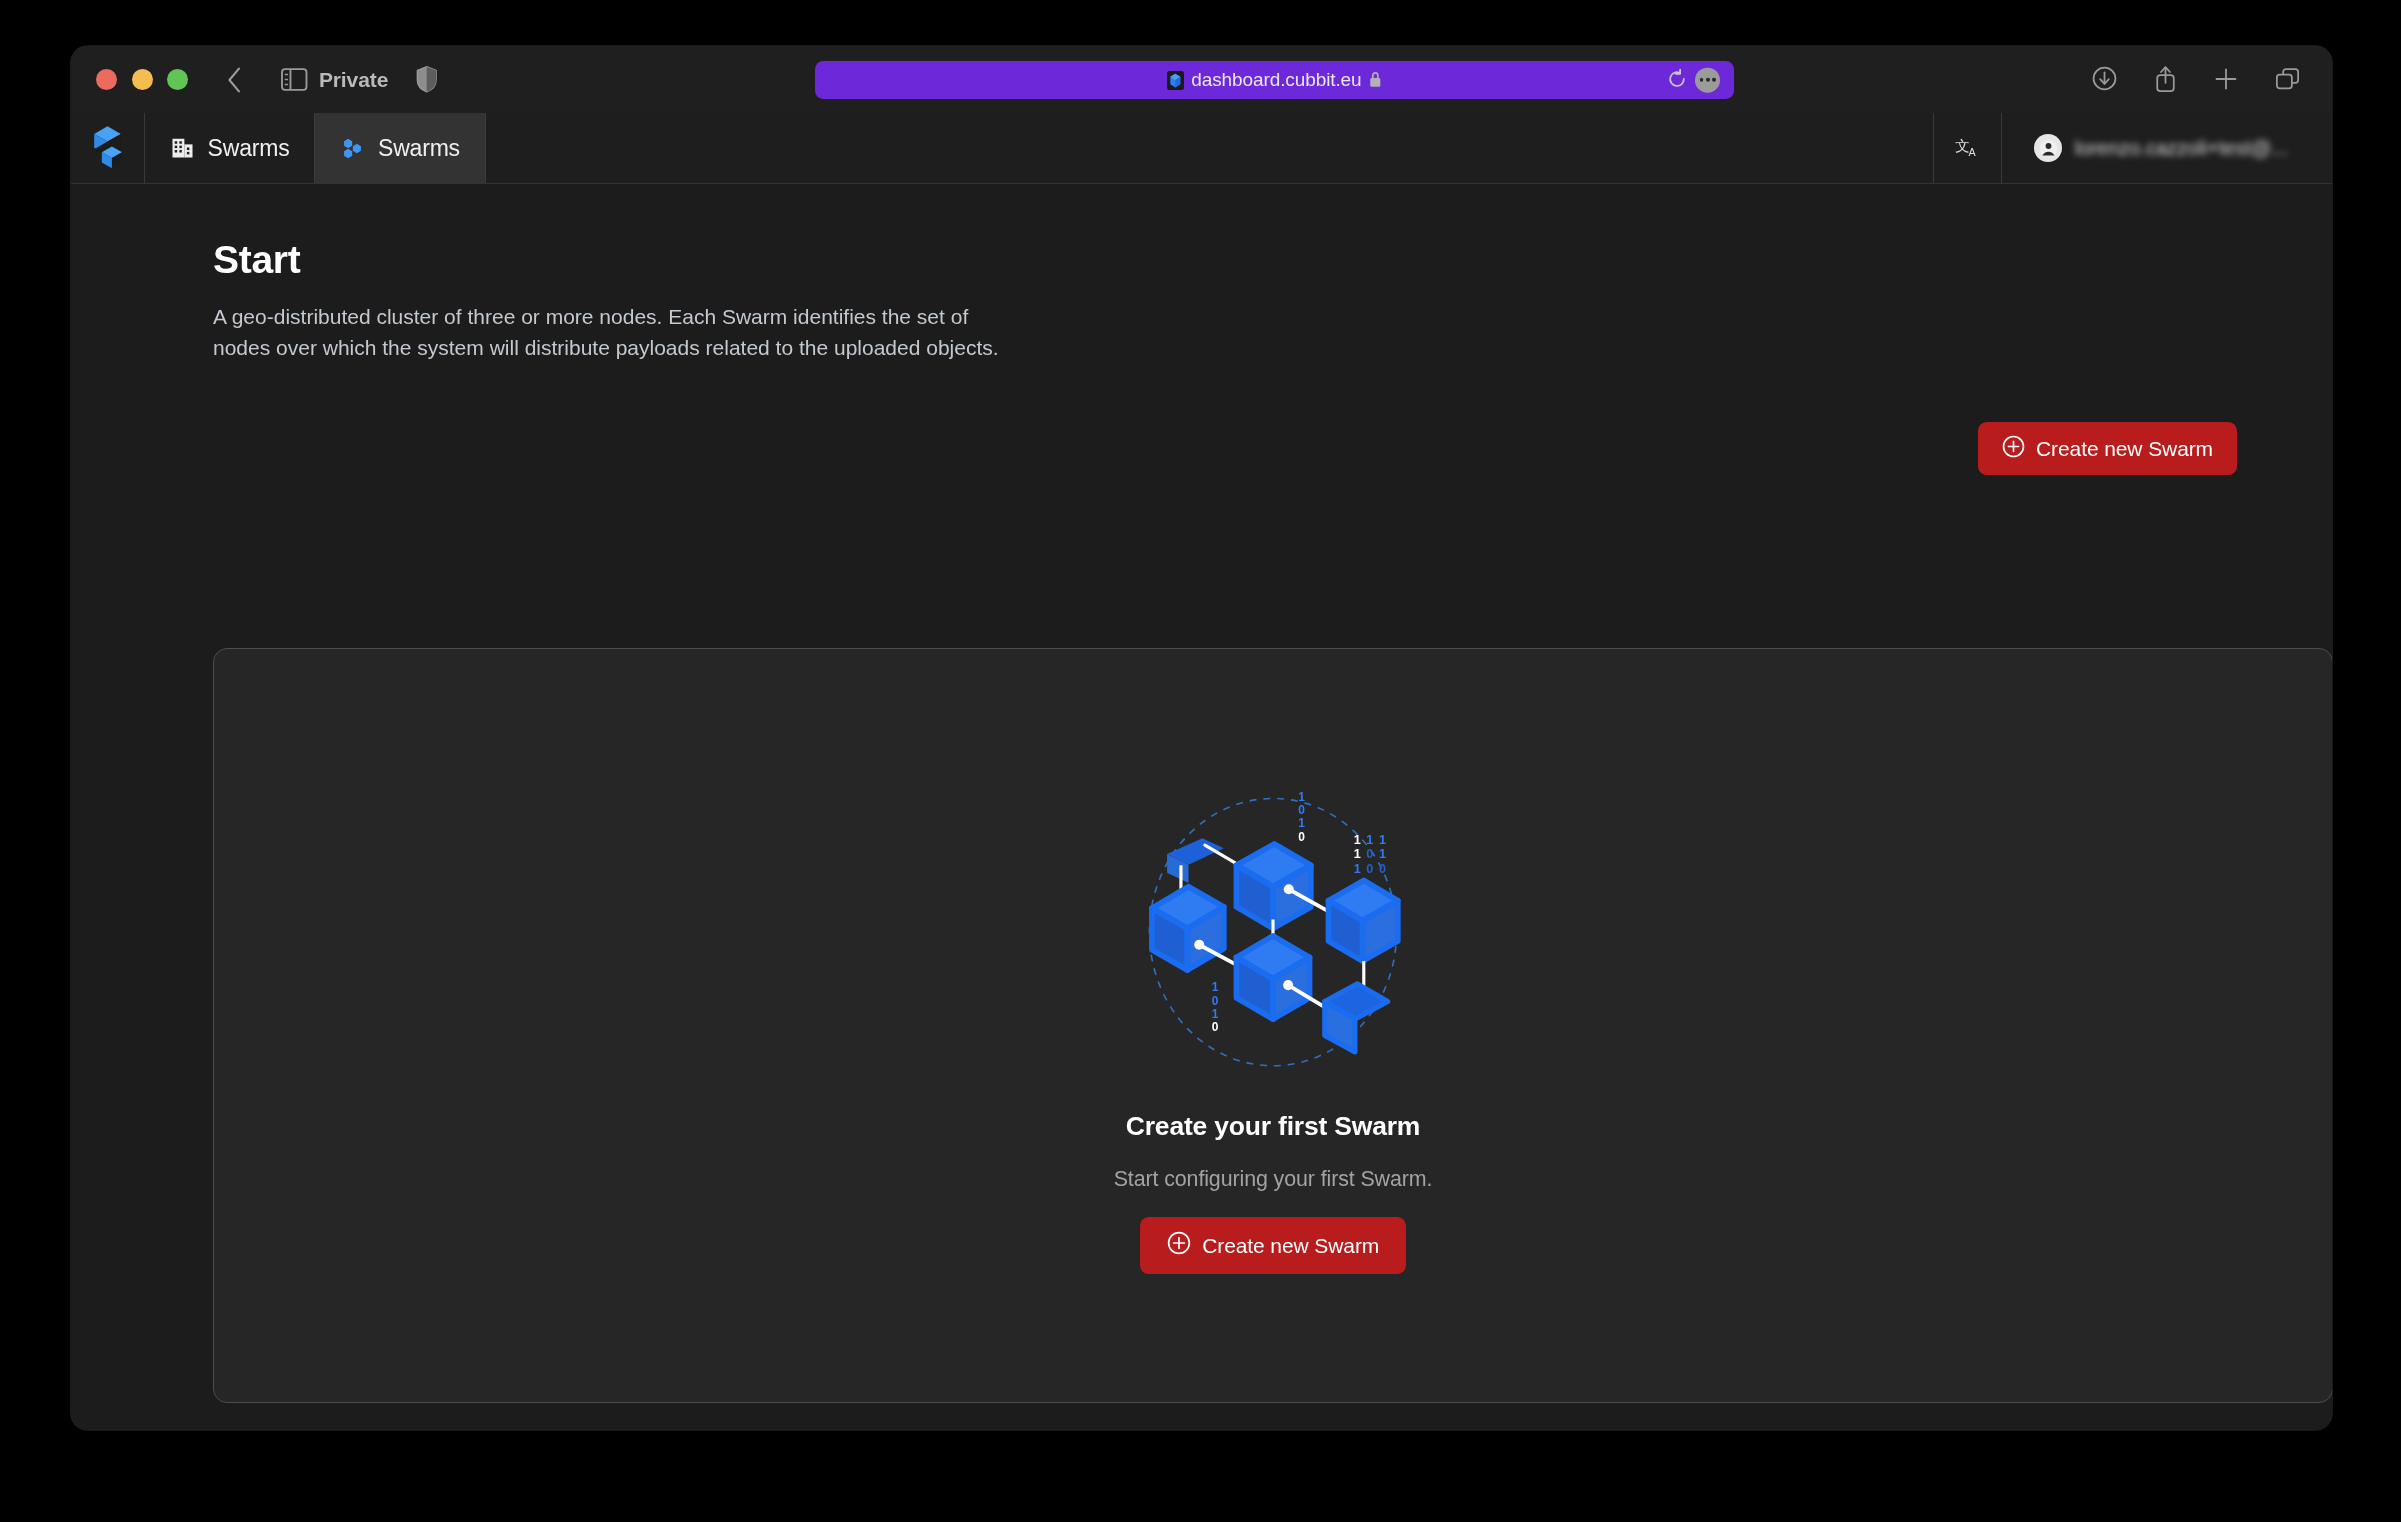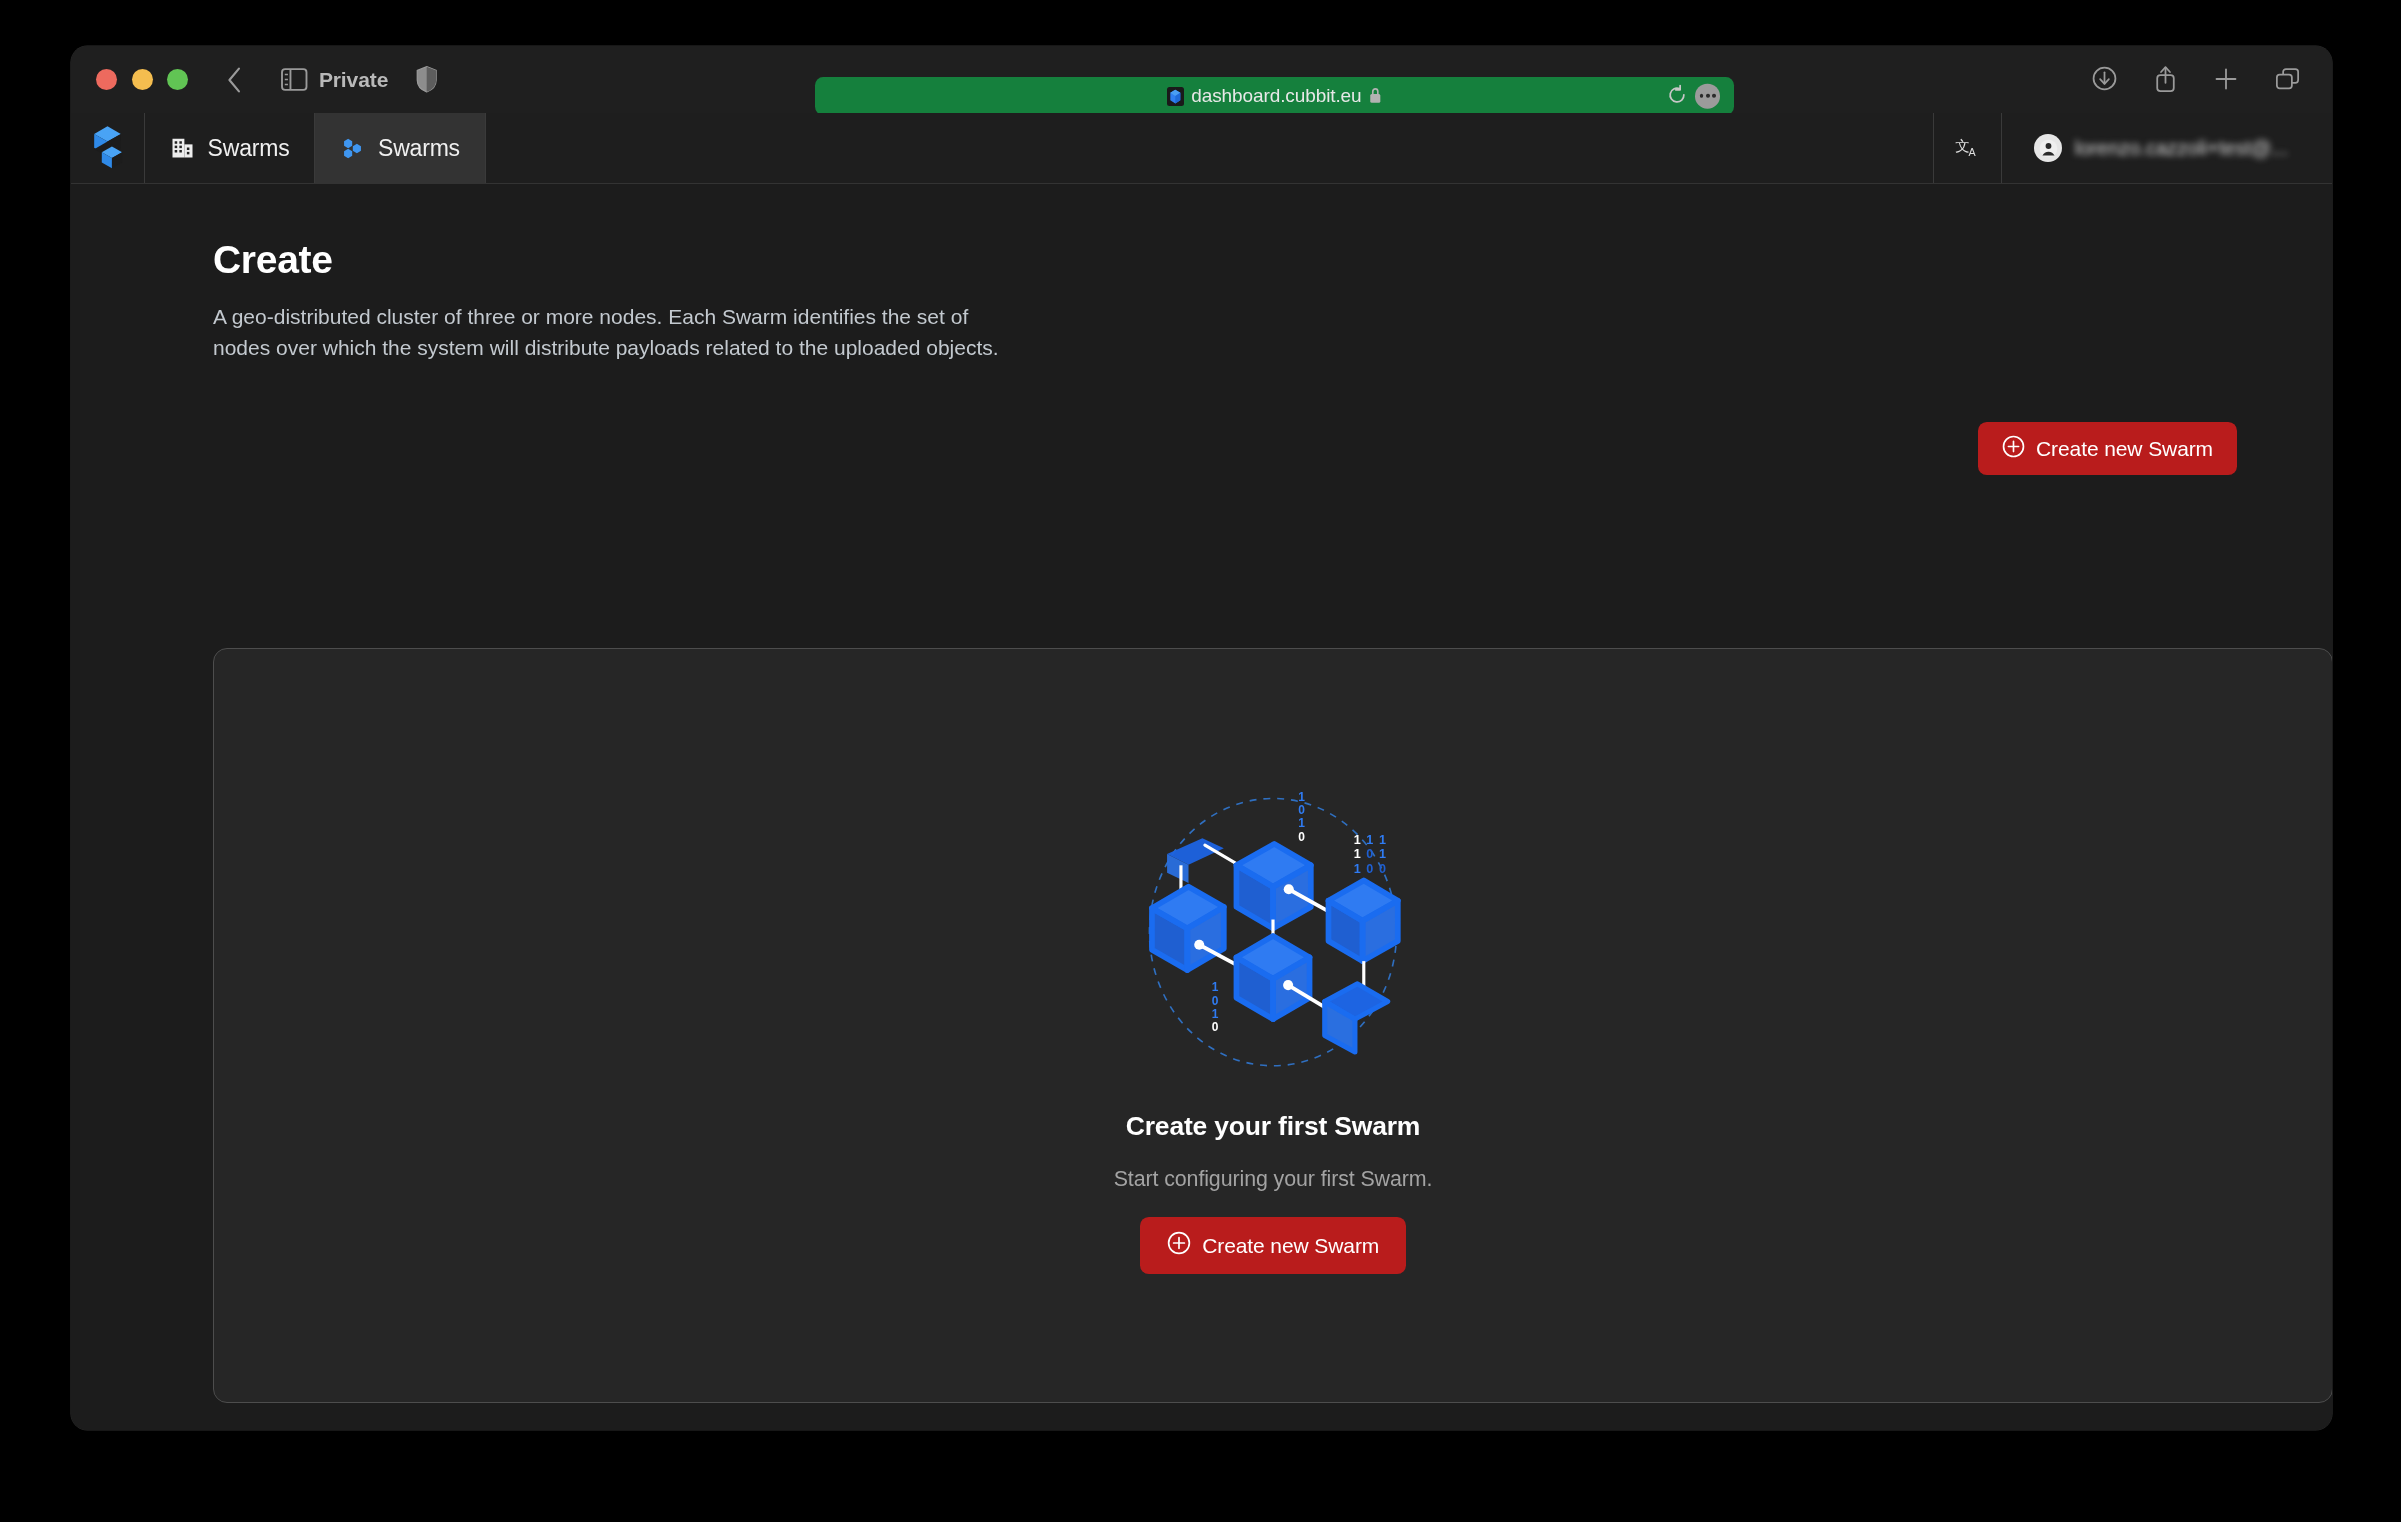--- a/index.html
+++ b/index.html
@@ -35,23 +35,23 @@
 
   .tb-back{ margin-left:37px; color:#9a9a9a; display:flex; align-items:center; }
   .tb-sidebar{ margin-left:37px; display:flex; align-items:center; }
   .tb-private-label{
     margin-left:11.4px; color:#b9b9b9; font-size:21px; font-weight:bold;
     letter-spacing:-0.1px;
   }
   .tb-shield{ margin-left:28px; display:flex; align-items:center; }
 
   .urlbar{
-    position:absolute; left:744px; top:31px;
+    position:absolute; left:744px; top:15px;
     width:919px; height:38px;
-    background:#15803d; border-radius:8.2px;
+    background:#6d28d9; border-radius:8.2px;
     display:flex; align-items:center; justify-content:center;
     gap:7.6px;
   }
   .urlbar .favicon{
     width:16.4px; height:19px; border-radius:2.5px;
     background:#1a1a1a;
     display:flex; align-items:center; justify-content:center;
   }
   .url-text{ color:#e8e8e8; font-size:19px; letter-spacing:-0.1px; }
   .url-right{
@@ -325,21 +325,21 @@
           <path d="M5.5 26 A10.5 10.5 0 0 1 24.5 26 Z" fill="#2a2a2a"></path>
         </svg>
       </span>
       <span class="user-name">lorenzo.cazzoli+test@...</span>
     </div>
   </div>
 
   <div class="page">
 
     <div class="page-header">
-      <h1 class="page-title">Create</h1>
+      <h1 class="page-title">Start</h1>
       <p class="page-desc">A geo-distributed cluster of three or more nodes. Each Swarm identifies the set of nodes over which the system will distribute payloads related to the uploaded objects.</p>
     </div>
 
     <button class="btn-primary btn-header">
       <span>
         <svg width="23" height="23" viewBox="0 0 36 36">
           <circle cx="18" cy="18" r="15.6" stroke="#ffffff" stroke-width="2.6" fill="none"></circle>
           <line x1="18" y1="10" x2="18" y2="26" stroke="#ffffff" stroke-width="2.6" stroke-linecap="round"></line>
           <line x1="10" y1="18" x2="26" y2="18" stroke="#ffffff" stroke-width="2.6" stroke-linecap="round"></line>
         </svg>

